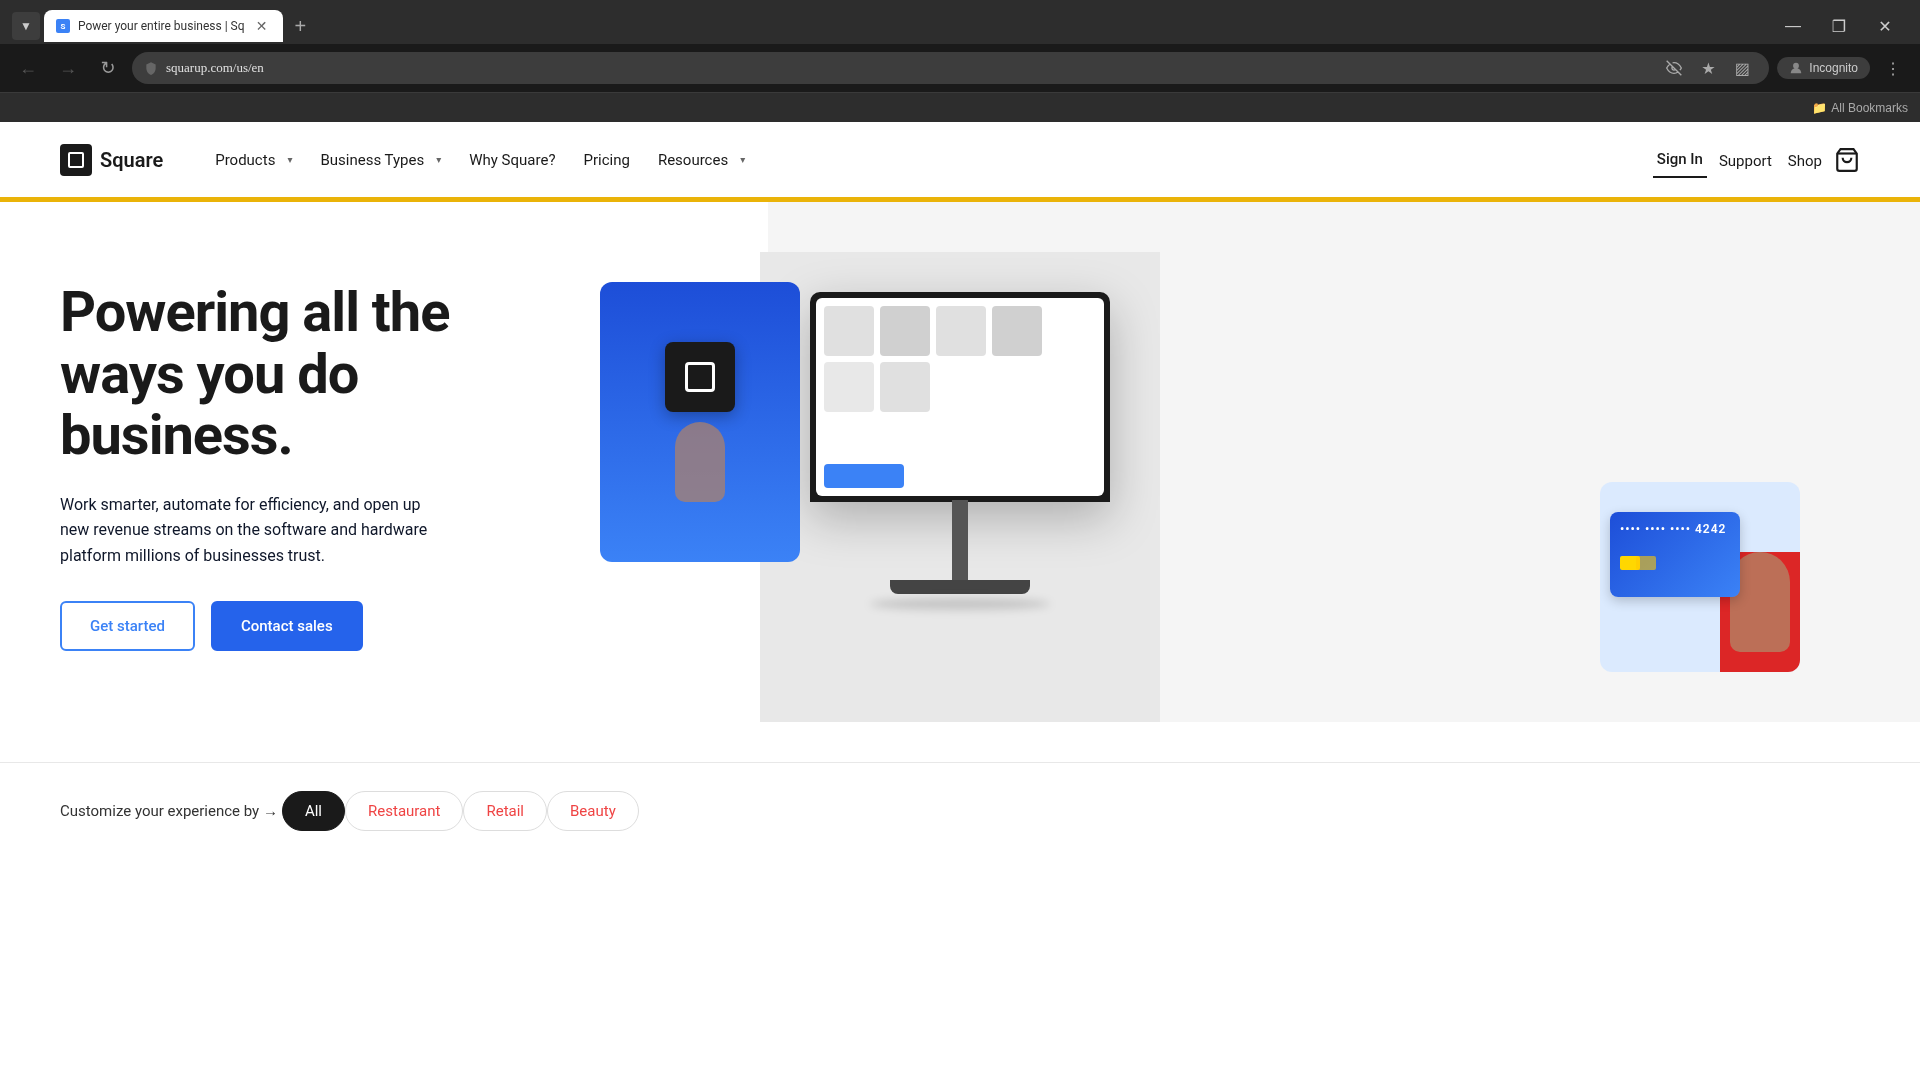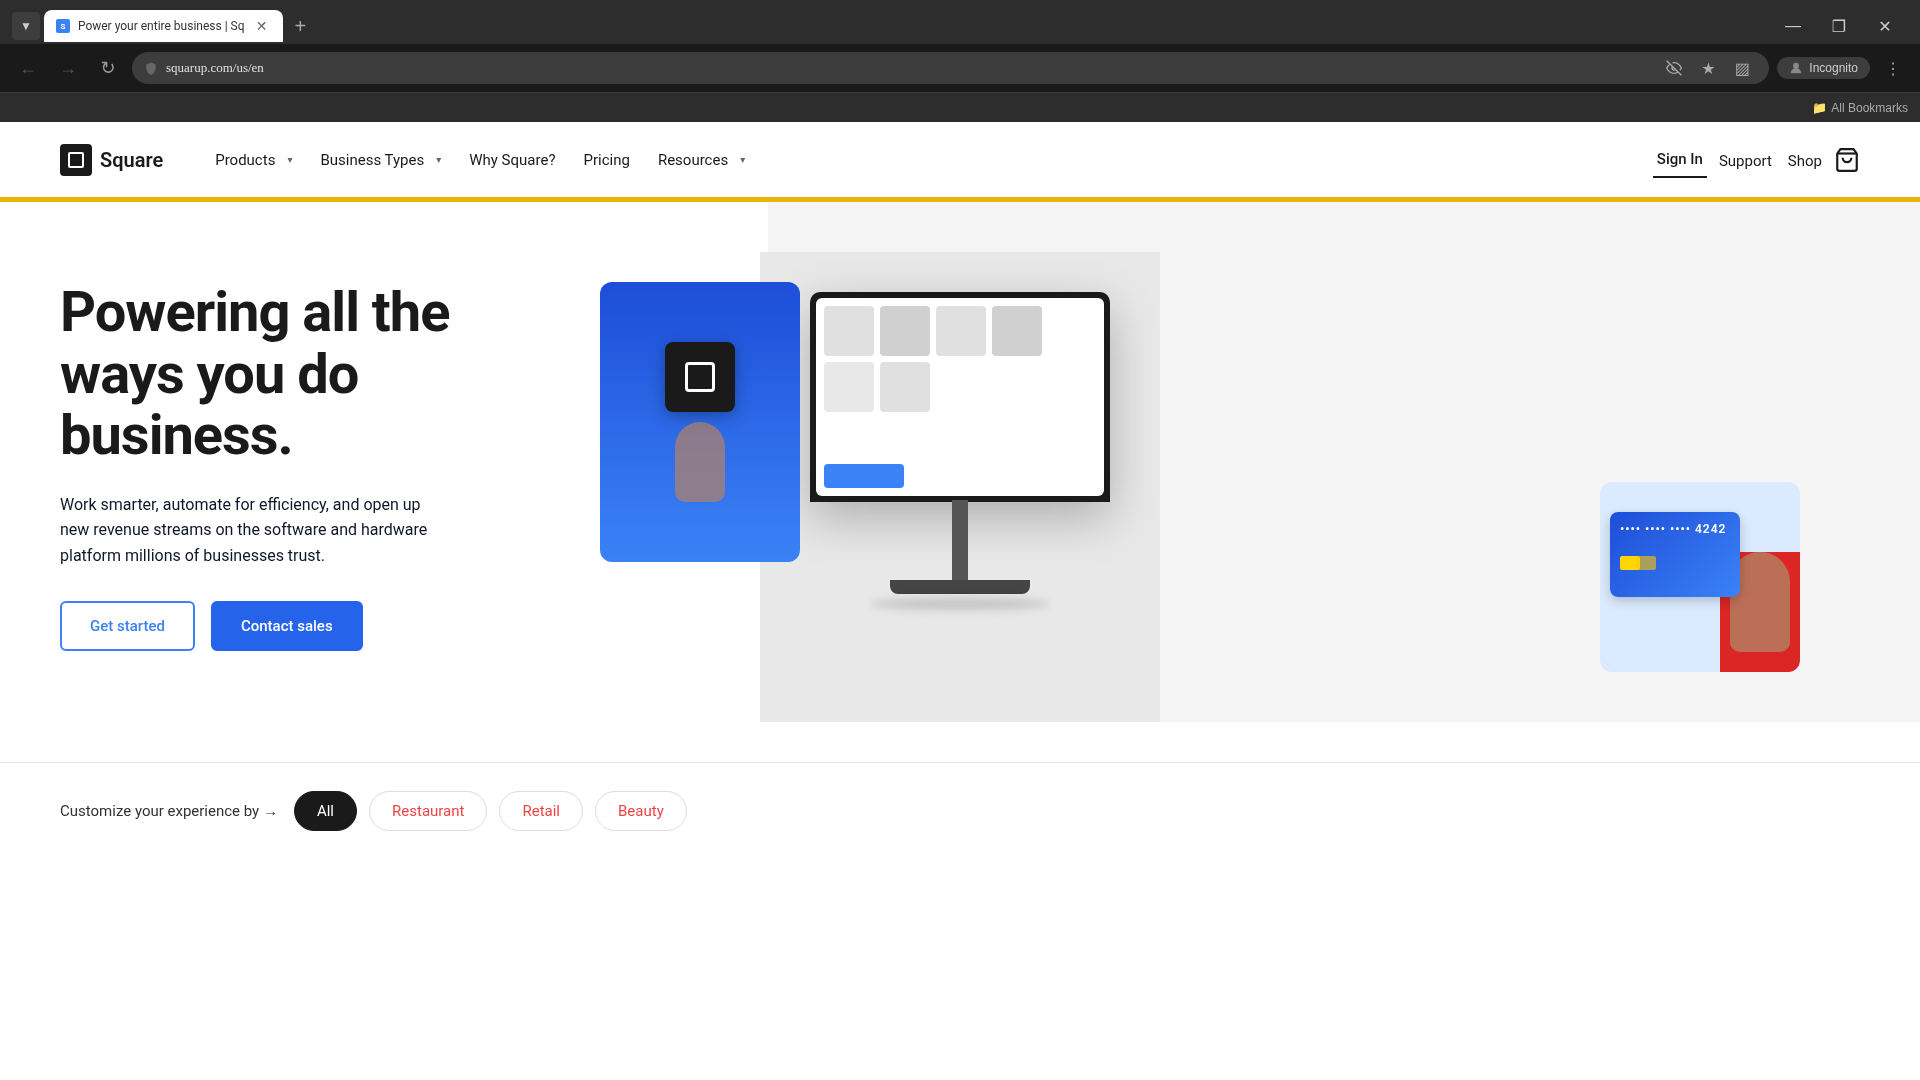--- a/index.html
+++ b/index.html
@@ -344,21 +344,21 @@
       display: flex;
       align-items: flex-start;
       justify-content: center;
     }
 
     
     .filter-bar {
       padding: 28px 60px 20px;
       display: flex;
       align-items: center;
-      gap: 12px;
+      gap: 0;
       border-top: 1px solid #e8e8e8;
       margin-top: 40px;
     }
     .filter-label {
       font-size: 15px;
       color: #333;
       margin-right: 4px;
     }
     .filter-chip {
       padding: 10px 22px;

